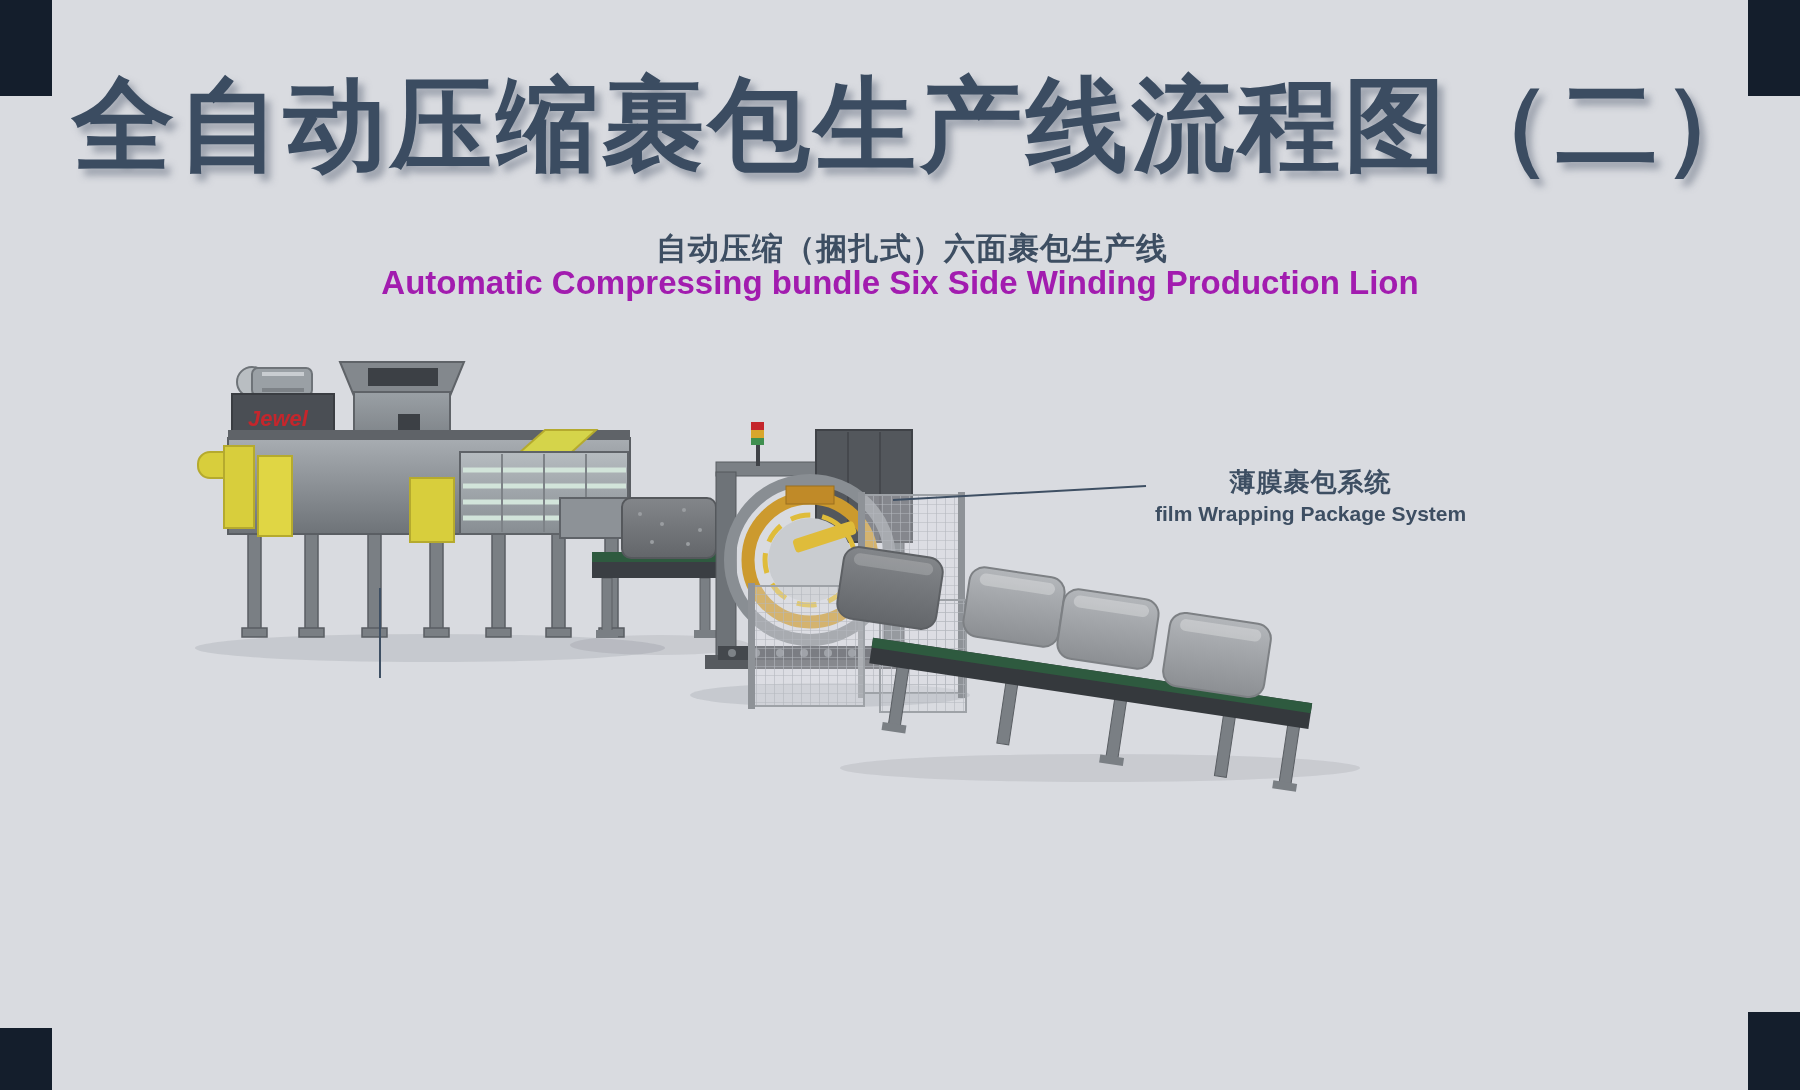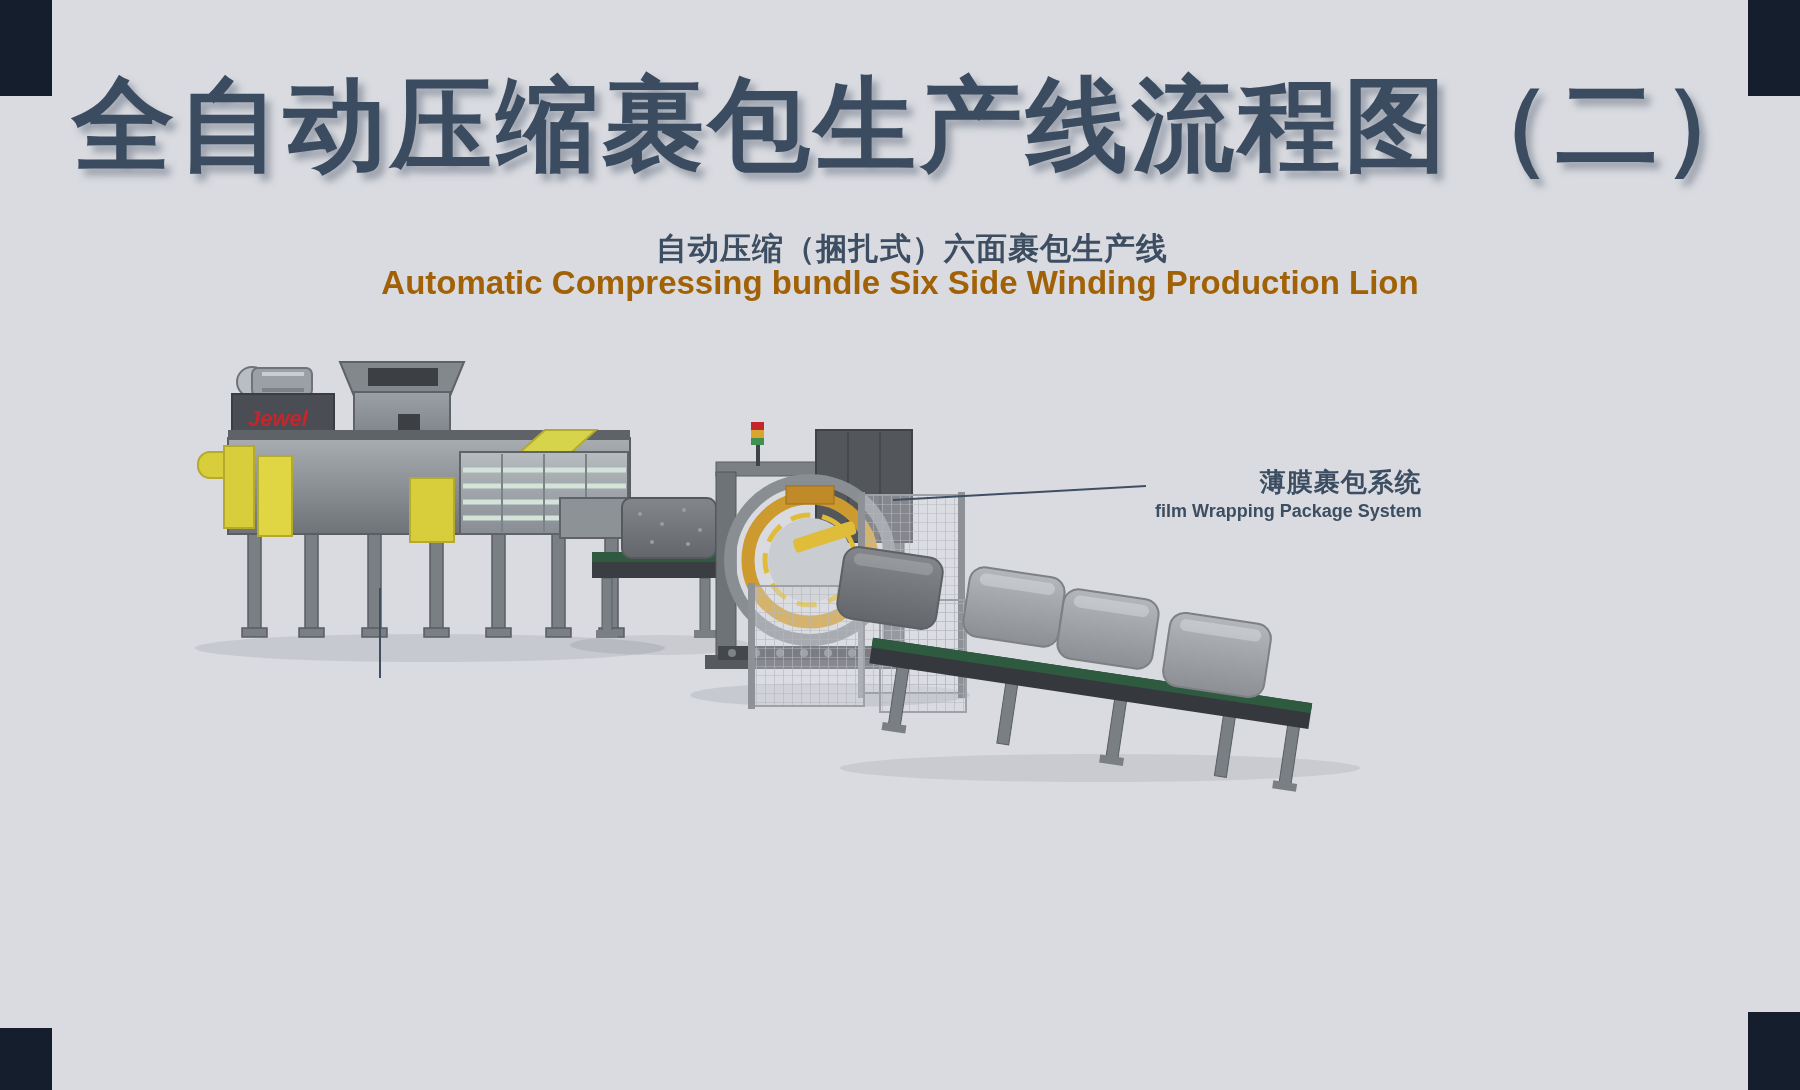--- a/index.html
+++ b/index.html
@@ -18,29 +18,29 @@
     position:absolute;left:0;top:58px;width:100%;margin:0;
     text-align:center;font-size:102px;font-weight:800;letter-spacing:4px;
     color:#3b4c61;text-shadow:6px 7px 7px rgba(105,115,132,.55);padding-left:20px;
   }
   .subtitle-zh{
     position:absolute;left:12px;top:228px;width:100%;text-align:center;
     font-size:31px;font-weight:700;color:#3d4e62;letter-spacing:1px;
   }
   .subtitle-en{
     position:absolute;left:0;top:264px;width:100%;text-align:center;
-    font-size:33px;font-weight:600;color:#a16207;
+    font-size:33px;font-weight:600;color:#a21caf;
   }
 
   .scene{position:absolute;left:0;top:0;width:1800px;height:1090px;}
 
   .anno{position:absolute;color:#3d4e62;line-height:1.3;}
   .anno .zh{font-size:26px;font-weight:700;letter-spacing:1px;}
-  .anno .en{font-size:18px;font-weight:700;}
-  .anno-wrapper{left:1155px;top:466px;text-align:right;}
+  .anno .en{font-size:21px;font-weight:700;}
+  .anno-wrapper{left:1155px;top:466px;text-align:center;}
   .anno-baler{left:160px;top:682px;width:440px;text-align:center;}
 </style>
 </head>
 <body>
 
 <div class="canvas">
 
   <div class="corner tl"></div>
   <div class="corner tr"></div>
   <div class="corner bl"></div>

